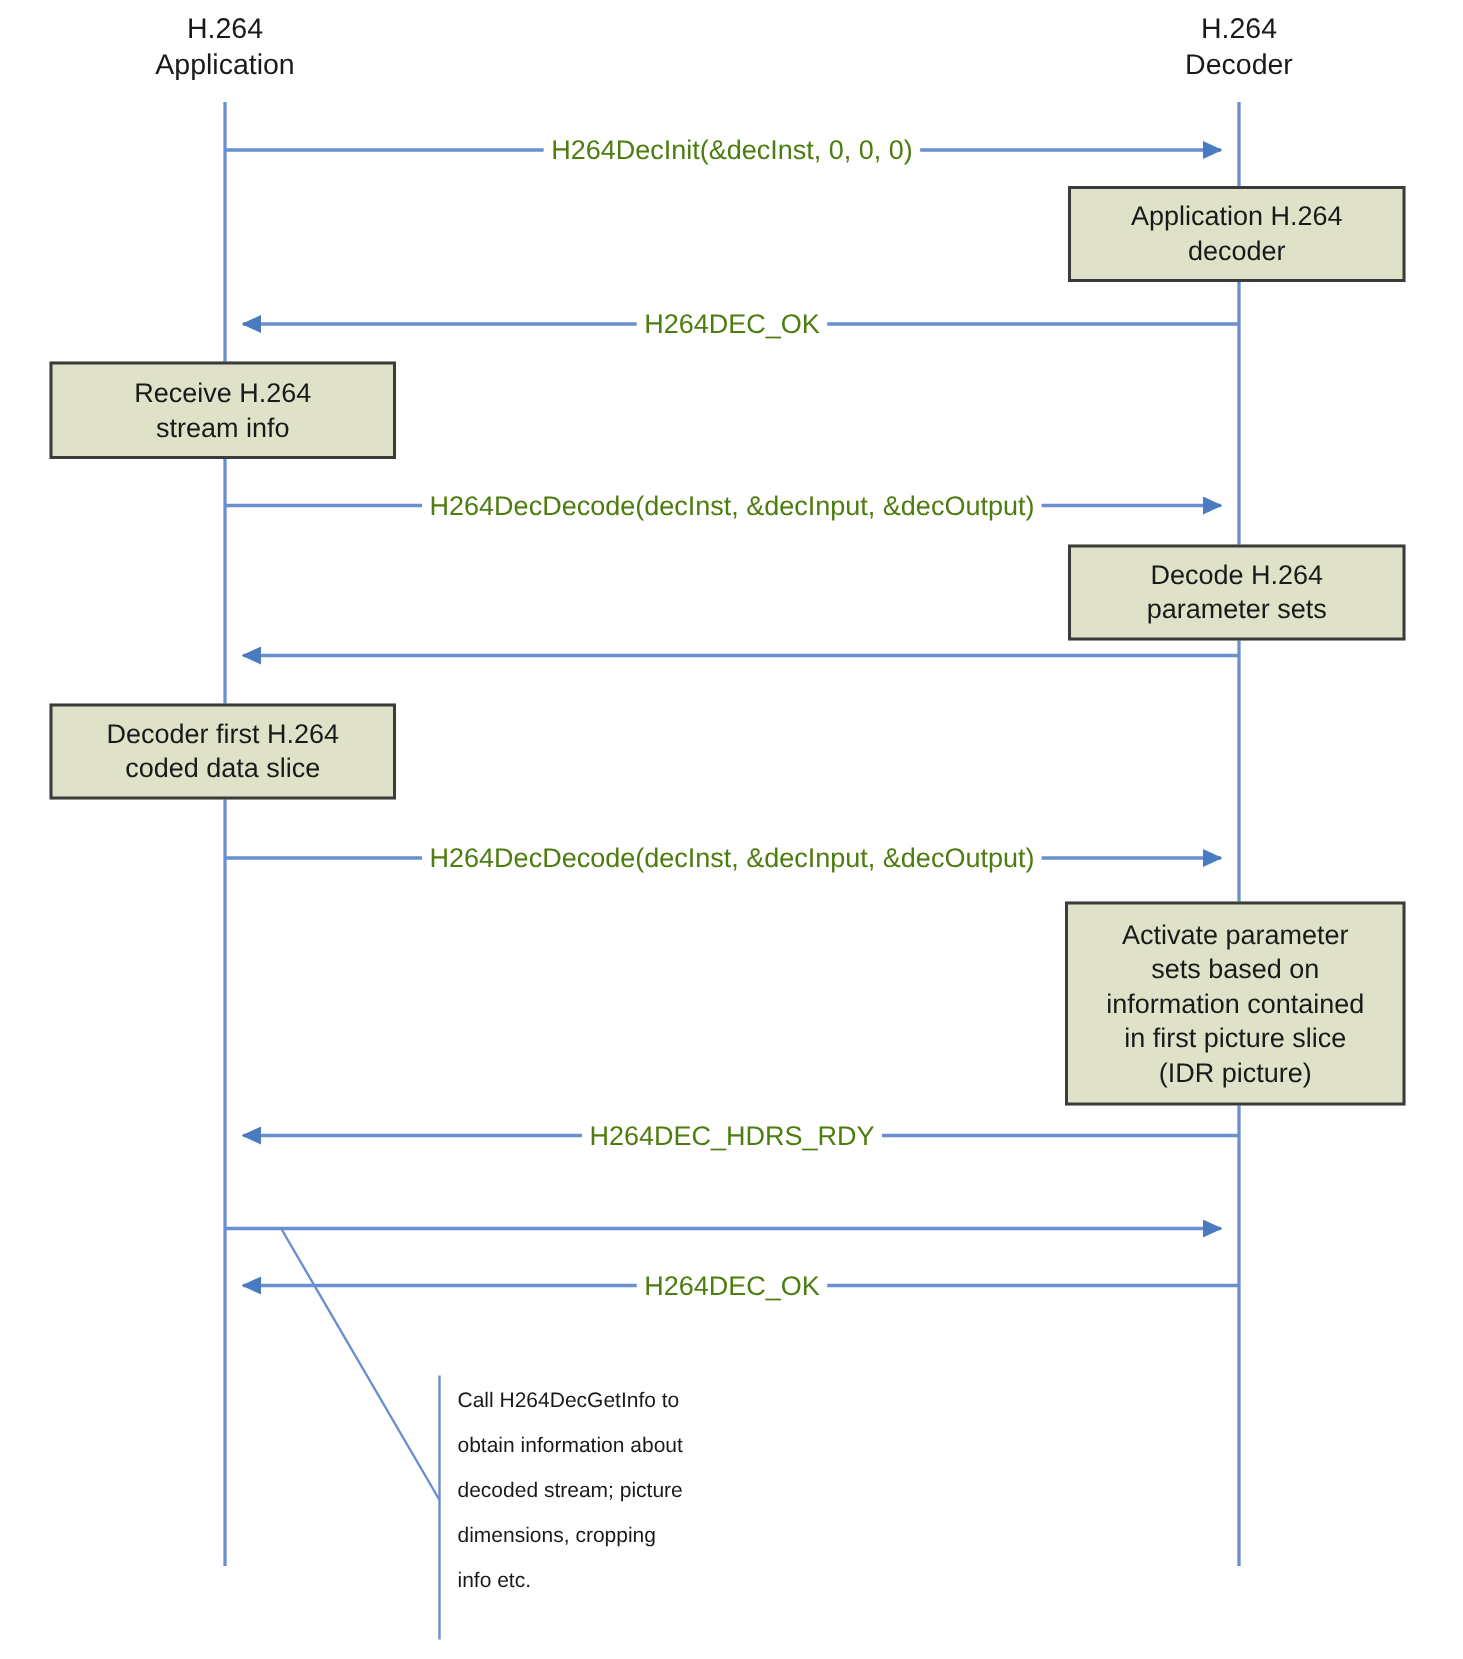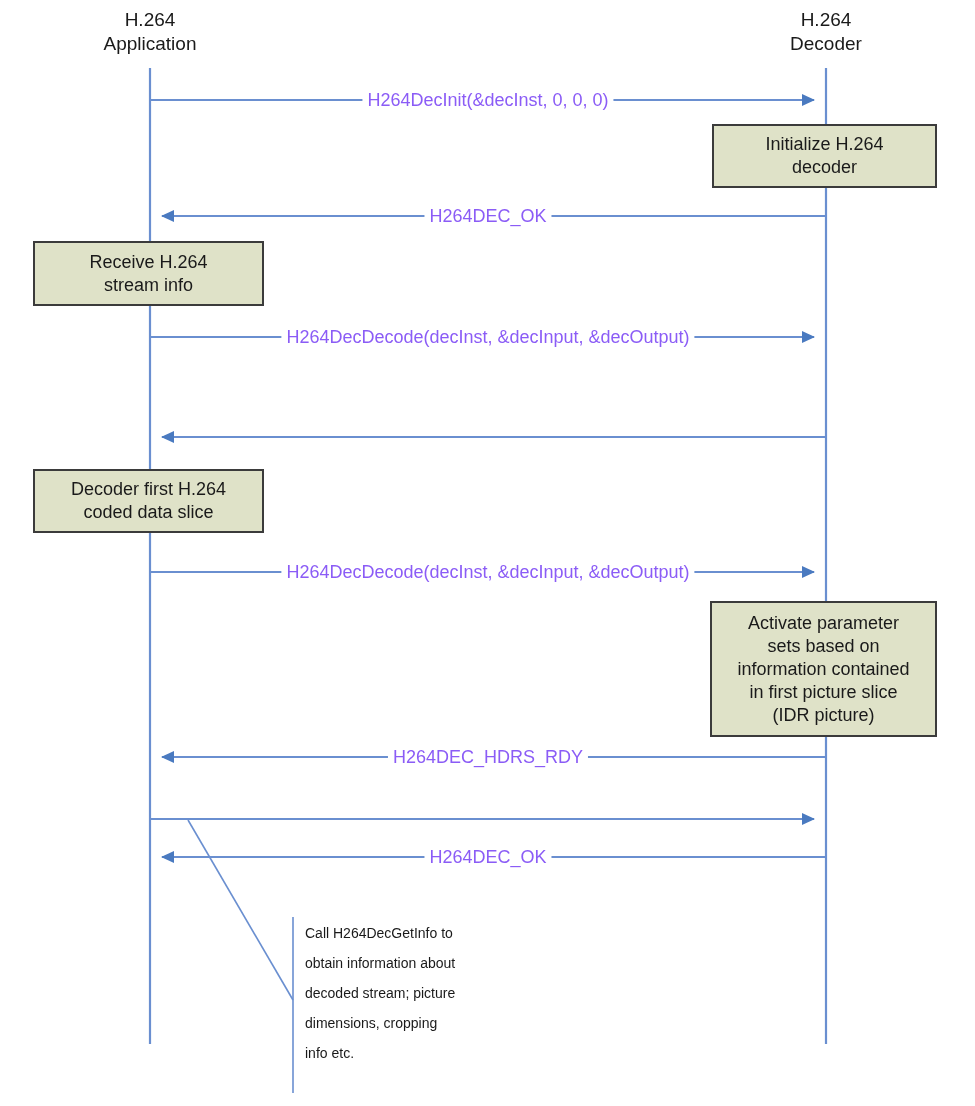--- a/index.html
+++ b/index.html
@@ -33,21 +33,21 @@
     font-size: 19px;
     line-height: 24px;
     color: #1a1a1a;
     white-space: pre-line;
     font-family: "Liberation Sans", sans-serif;
   }
   .msg-label {
     position: absolute;
     font-size: 18px;
     line-height: 20px;
-    color: #8b5cf6;
+    color: #4d7c0f;
     background: #ffffff;
     padding: 0 5px;
     white-space: nowrap;
     font-family: "Liberation Sans", sans-serif;
     transform: translate(-50%, -50%);
   }
   .activation-box {
     position: absolute;
     box-sizing: border-box;
     background: #dfe2c8;
@@ -131,24 +131,26 @@
   <div class="actor-label" style="left:736px; top:8px; width:180px;">H.264
 Decoder</div>
 
   <div class="msg-label" style="left:488px; top:100px;">H264DecInit(&amp;decInst, 0, 0, 0)</div>
   <div class="msg-label" style="left:488px; top:216px;">H264DEC_OK</div>
   <div class="msg-label" style="left:488px; top:337px;">H264DecDecode(decInst, &amp;decInput, &amp;decOutput)</div>
   <div class="msg-label" style="left:488px; top:572px;">H264DecDecode(decInst, &amp;decInput, &amp;decOutput)</div>
   <div class="msg-label" style="left:488px; top:757px;">H264DEC_HDRS_RDY</div>
   <div class="msg-label" style="left:488px; top:857px;">H264DEC_OK</div>
 
-  <div class="activation-box" style="left:712px; top:124px; width:225px; height:64px;">Initialize H.264
+  <div class="activation-box" style="left:712px; top:124px; width:225px; height:64px;">Application H.264
 decoder</div>
   <div class="activation-box" style="left:33px; top:241px; width:231px; height:65px;">Receive H.264
 stream info</div>
+  <div class="activation-box" style="left:712px; top:363px; width:225px; height:64px;">Decode H.264
+parameter sets</div>
   <div class="activation-box" style="left:33px; top:469px; width:231px; height:64px;">Decoder first H.264
 coded data slice</div>
   <div class="activation-box" style="left:710px; top:601px; width:227px; height:136px;">Activate parameter
 sets based on
 information contained
 in first picture slice
 (IDR picture)</div>
 
   <div class="note-text" style="left:305px; top:918px; width:280px;">Call H264DecGetInfo to
 obtain information about

